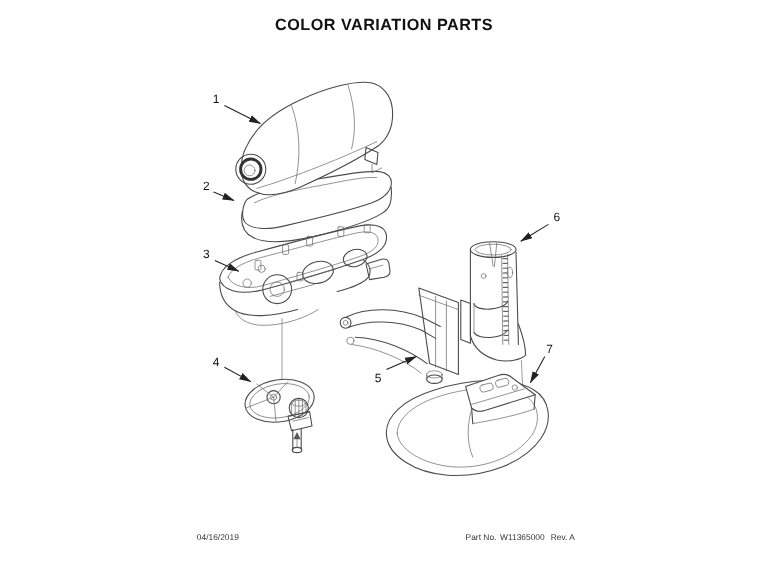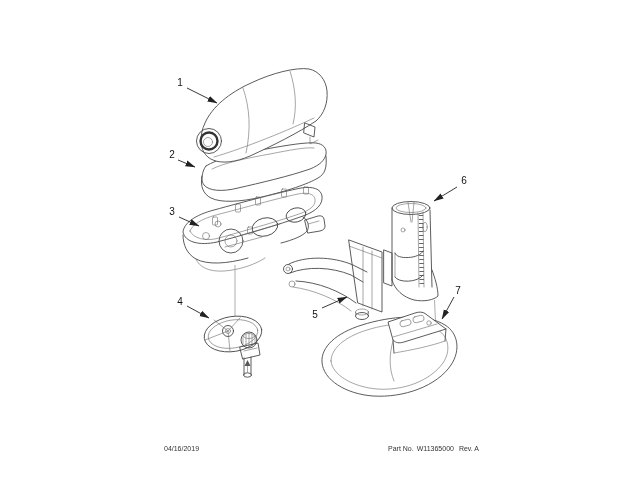--- a/index.html
+++ b/index.html
@@ -24,20 +24,21 @@
   .w{fill:#ffffff;stroke:#4a4a4a;stroke-width:.9;stroke-linejoin:round;}
   .cl{stroke:#222;stroke-width:.9;fill:none;}
   .num{font-family:"Liberation Sans",sans-serif;font-size:10px;fill:#111;}
   .axis{stroke:#8a8a8a;stroke-width:.7;fill:none;}
 </style>
 </head>
 <body>
 
 <div class="page">
 
+  <div class="title">COLOR VARIATION PARTS</div>
 
   <svg width="640" height="480" viewBox="0 0 640 480">
     <defs>
       <marker id="arrow" viewBox="0 0 10 8" refX="9.5" refY="4" markerWidth="10" markerHeight="8" markerUnits="userSpaceOnUse" orient="auto">
         <path d="M0,1 L10,4 L0,7 Z" fill="#222"></path>
       </marker>
     </defs>
 
     <g>
       <path class="s" d="M206,166 C217,159 241,153 266,149 C288,145 307,142 316,143 C323,144 327,148 326,154 C325,160 320,165 310,169 C290,176 260,183 238,188 C222,192 209,191 204,185 C201,181 202,176 203,172 C204,169 205,167 206,166 Z"></path>

